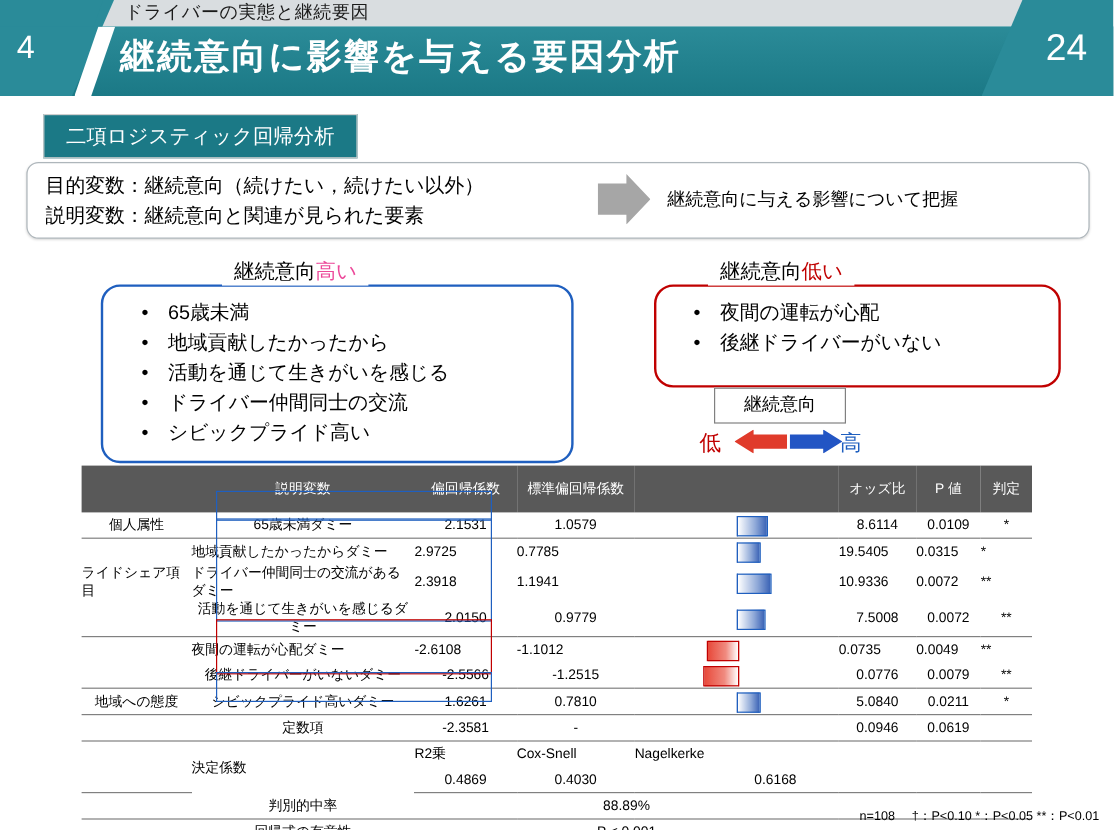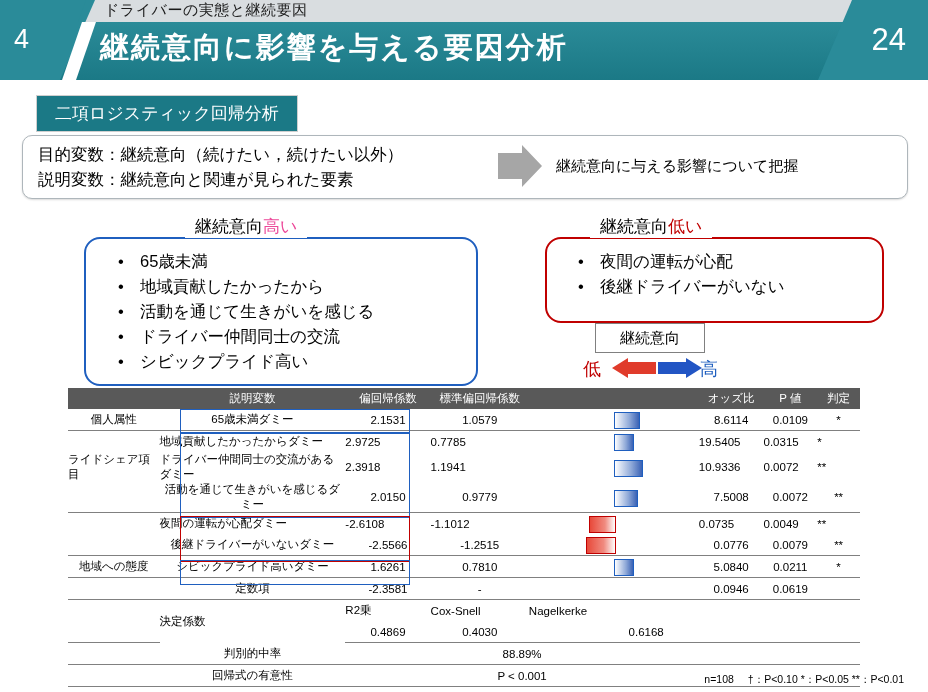--- a/index.html
+++ b/index.html
@@ -227,21 +227,21 @@
     font-size: 11.5px;
   }
   .tbl td, .tbl th {
     padding: 0;
     vertical-align: middle;
   }
   .thead-row th {
     background: #595959;
     color: #ffffff;
     font-weight: normal;
-    height: 21px;
+    height: 39px;
     font-size: 11.5px;
     text-align: center;
   }
   .row-line td {
     border-bottom: 1px solid #808080;
     height: 21px;
     text-align: center;
   }
   .row-nb td {
     height: 21px;
@@ -276,21 +276,21 @@
     background: linear-gradient(90deg, #ffffff 0%, #8fa9d8 60%, #3a62b5 100%);
     border: 1px solid #1f5fbf;
   }
   .bar-red {
     background: linear-gradient(90deg, #e8493a 0%, #f08b80 60%, #ffffff 100%);
     border: 1px solid #c00000;
   }
 
   .footnote {
     position: absolute;
-    right: 24px; bottom: 5px;
+    right: 12px; bottom: 5px;
     font-size: 10.5px;
     text-align: right;
   }
   .footnote .nval { margin-right: 14px; }
 
   .tbl .num { font-size: 11.5px; }
 </style>
 </head>
 <body>
 

